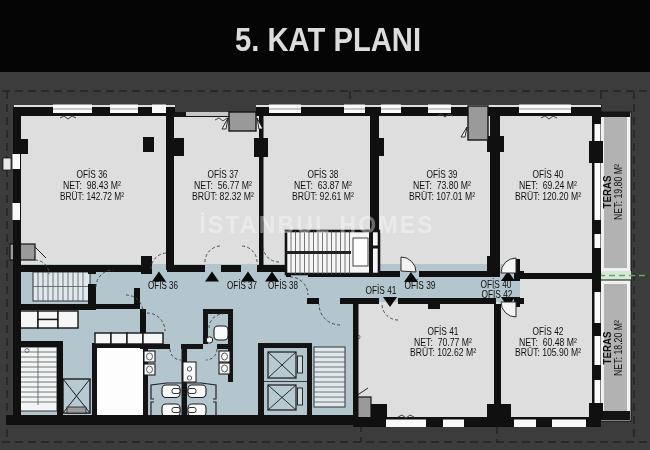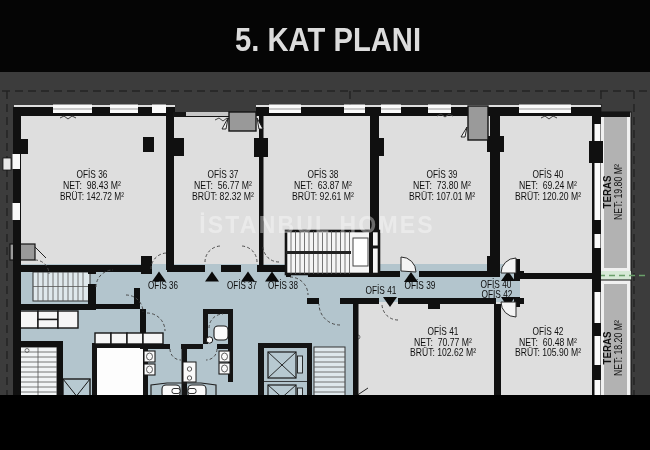--- a/index.html
+++ b/index.html
@@ -1,16 +1,16 @@
 <!DOCTYPE html>
 <html><head>
 <meta charset="utf-8">
 <style>
 html,body{margin:0;padding:0;background:#000;}
-#c{position:relative;width:650px;height:395px;overflow:hidden;font-family:"Liberation Sans",sans-serif;}
+#c{position:relative;width:650px;height:450px;overflow:hidden;font-family:"Liberation Sans",sans-serif;}
 </style>
 </head>
 <body>
 <div id="c">
 <svg width="650" height="450" viewBox="0 0 650 450">
 
 <rect x="0" y="0" width="650" height="450" fill="#3c3c3c"></rect>
 
 <rect x="0" y="0" width="650" height="72" fill="#050505"></rect>
 

